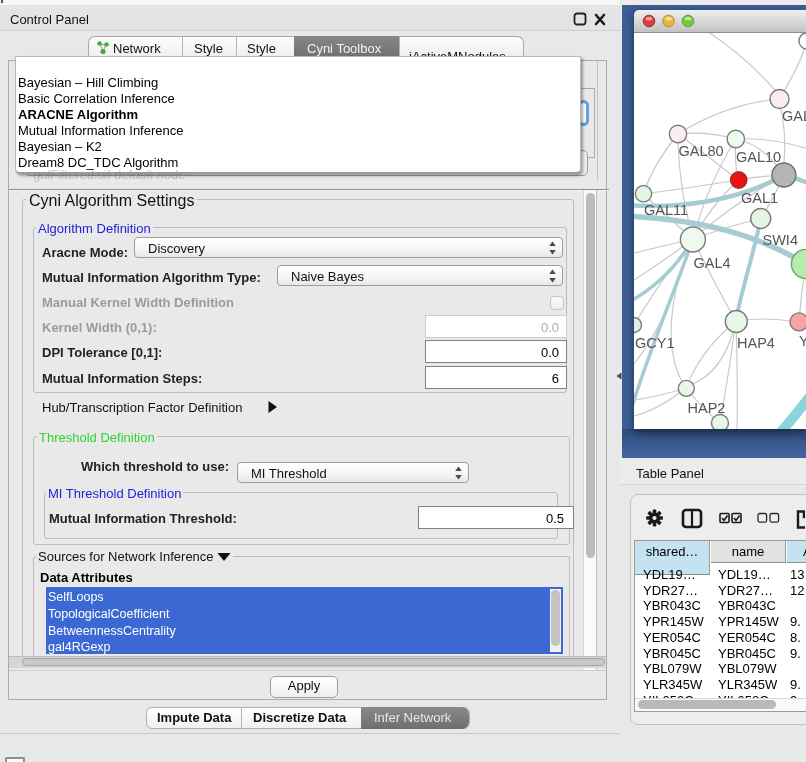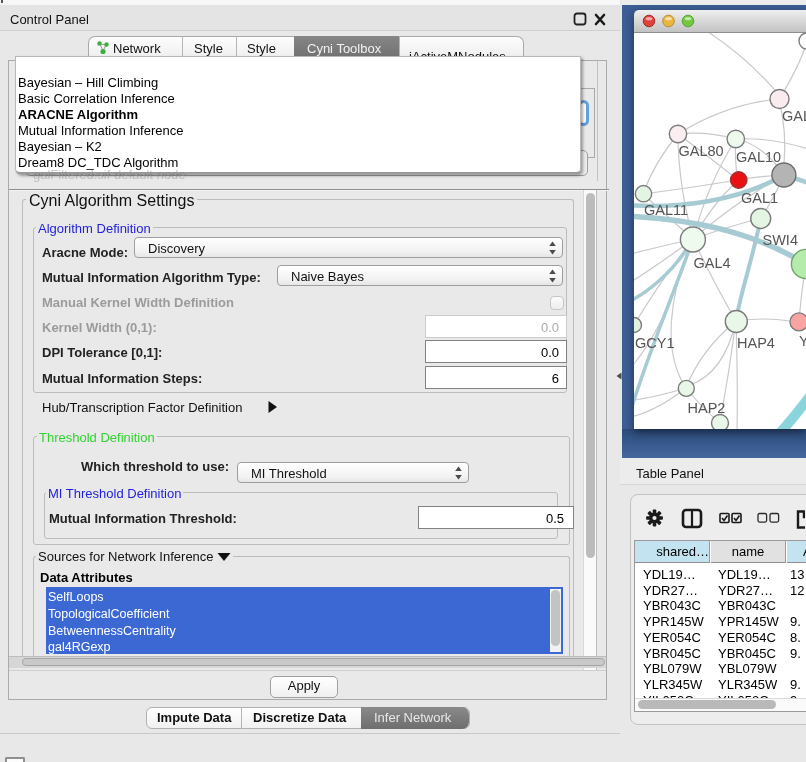--- a/index.html
+++ b/index.html
@@ -280,21 +280,21 @@
   </g>
   <g fill="none" stroke="#2a2a2a" stroke-width="1.3">
     <rect x="113" y="5.5" width="8.6" height="8.6" rx="1.5"></rect>
     <rect x="125" y="5.5" width="8.6" height="8.6" rx="1.5"></rect>
   </g>
   <path d="M77 10 l2 2.5 l3.5 -5 M89 10 l2 2.5 l3.5 -5" fill="none" stroke="#1a1a1a" stroke-width="1.6"></path>
   <path d="M164.5 19.5 h-11.5 v-16 h6 l5.5 5.5 Z M159 3.5 v5.5 h5.5" fill="none" stroke="#1a1a1a" stroke-width="2.4"></path>
 </svg>
 
 <div class="abs" style="left:634px; top:540px; width:172px; height:172px; border:1px solid #9a9a9a; border-right:none; background:#fff; overflow:hidden;">
-  <div style="position:absolute; left:0; top:0; width:75px; height:22px; background:#c3e3f0; border-right:1px solid #9a9a9a; border-bottom:1px solid #8e8e8e; text-align:right; font-size:13px; padding-top:3px;">shared…</div>
+  <div style="position:absolute; left:0; top:0; width:75px; height:34px; background:#c3e3f0; border-right:1px solid #9a9a9a; border-bottom:1px solid #8e8e8e; text-align:center; font-size:13px; padding-top:3px;">shared…</div>
   <div style="position:absolute; left:76px; top:0; width:75px; height:22px; background:#e1e1e1; border-right:1px solid #9a9a9a; border-bottom:1px solid #8e8e8e; text-align:center; font-size:13px; padding-top:3px;">name</div>
   <div style="position:absolute; left:152px; top:0; width:25px; height:22px; background:#c3e3f0; border-bottom:1px solid #8e8e8e; font-size:13px; padding:3px 0 0 16px;">A</div>
   <div style="position:absolute; left:8px; top:26px; font-size:13px; line-height:15.7px; color:#000;">YDL19…<br>YDR27…<br>YBR043C<br>YPR145W<br>YER054C<br>YBR045C<br>YBL079W<br>YLR345W<br>YIL052C</div>
   <div style="position:absolute; left:83px; top:26px; font-size:13px; line-height:15.7px; color:#000;">YDL19…<br>YDR27…<br>YBR043C<br>YPR145W<br>YER054C<br>YBR045C<br>YBL079W<br>YLR345W<br>YIL052C</div>
   <div style="position:absolute; left:155px; top:26px; font-size:13px; line-height:15.7px; color:#000;">13<br>12<br>&nbsp;<br>9.<br>8.<br>9.<br>&nbsp;<br>9.<br>9.</div>
   <div style="position:absolute; left:0; top:157px; width:172px; height:14px; background:#fafafa; border-top:1px solid #d9d9d9;"></div>
   <div style="position:absolute; left:3px; top:159px; width:138px; height:9px; background:#b9b9b9; border-radius:5px;"></div>
 </div>
 
 </body></html>

